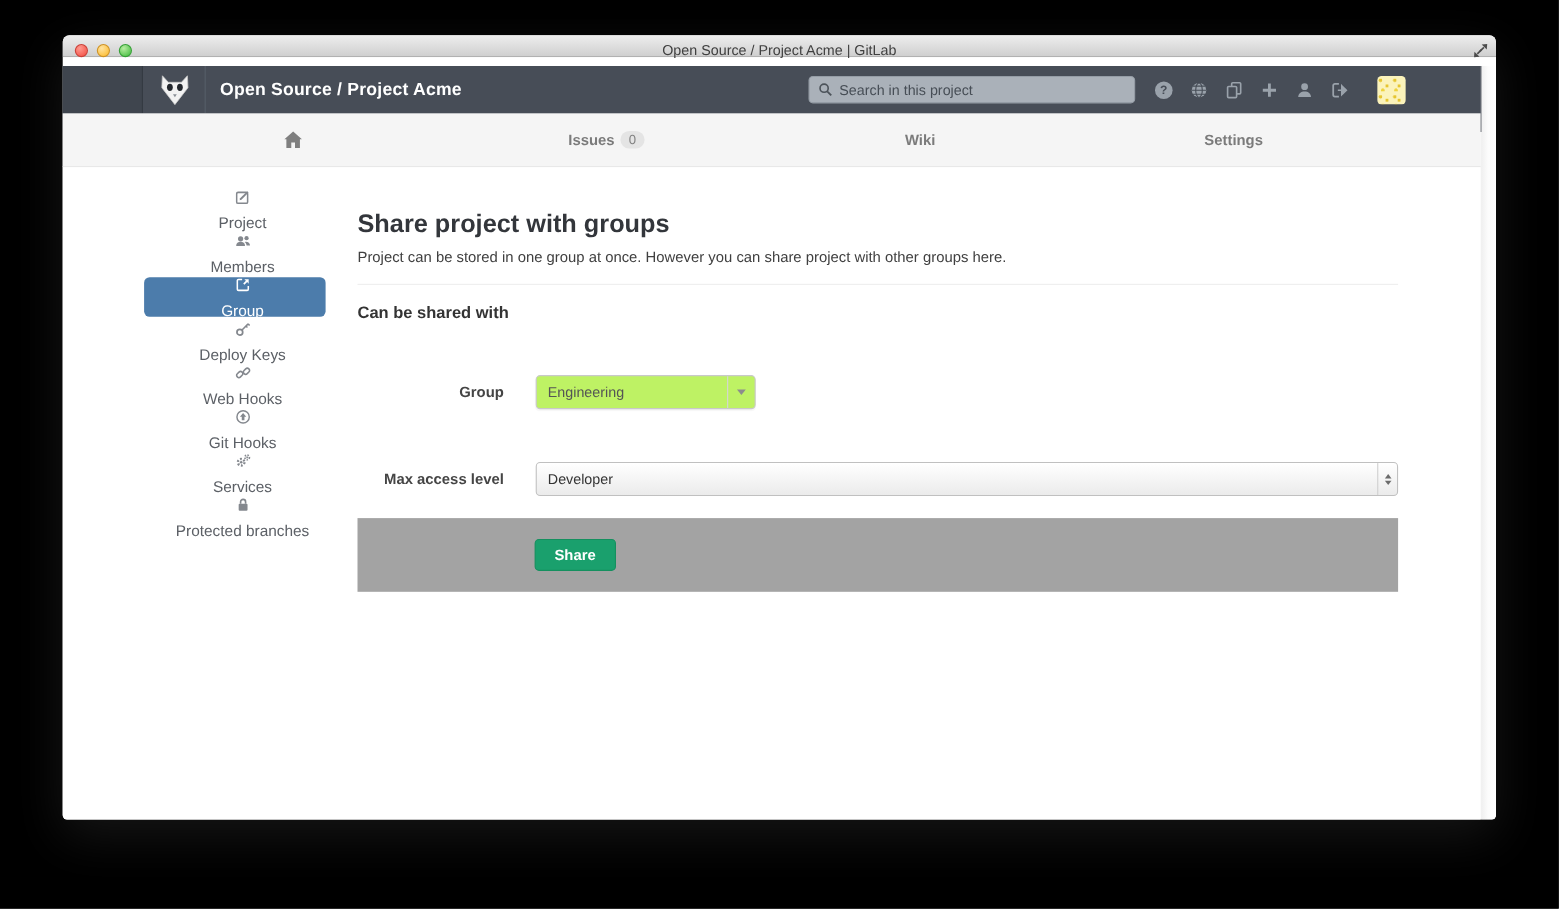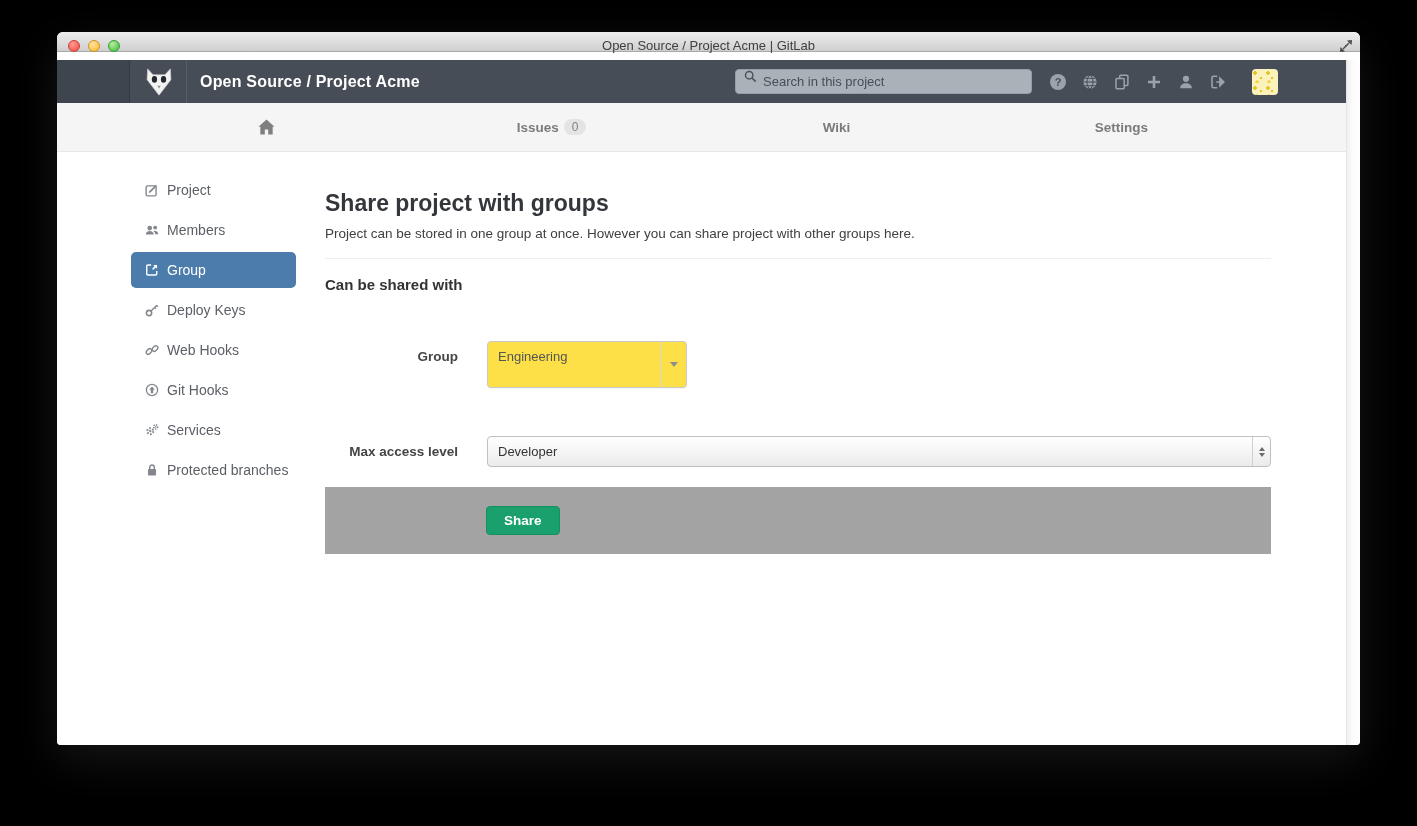--- a/index.html
+++ b/index.html
@@ -22,21 +22,21 @@
 
   
   .navbar { position:absolute; left:0; top:28px; width:100%; height:60px; background:#474d57; }
   .nav-left-seg { position:absolute; left:0; top:0; width:73px; height:43px; background:#3f454e; border-right:1px solid #343a42; }
   .logo-cell { position:absolute; left:74px; top:0; width:56px; height:43px; border-right:1px solid #565e68;
                display:flex; align-items:center; justify-content:center; }
   .proj-title { position:absolute; left:143px; top:0; height:43px; line-height:43px; color:#fff;
                 font-size:16px; font-weight:600; letter-spacing:.2px; }
   .nav-right { position:absolute; left:678px; top:0; height:43px; display:flex; align-items:center; }
   .searchbox { width:297px; height:25px; background:#aab1b9; border:1px solid #959da6; border-radius:4px;
-               display:flex; padding:0 8px; }
+               display:flex; align-items:center; padding:0 8px; }
   .searchbox input { flex:1; background:transparent; border:none; outline:none; font-size:13px;
                      color:#3c4249; font-family:inherit; }
   .searchbox input::placeholder { color:#474e56; opacity:1; }
   .nav-icons { display:flex; align-items:center; gap:16px; margin-left:18px; color:#9aa2ab; }
   .nav-ico { width:16px; height:16px; display:block; cursor:pointer; }
   .help-circle { width:16px; height:16px; border-radius:50%; background:#9aa2ab; color:#474d57;
                  font-size:11px; font-weight:bold; text-align:center; line-height:16px; cursor:pointer; }
   .avatar { width:26px; height:26px; margin-left:10px; border-radius:4px; background:#fbf3bb; cursor:pointer;
             background-image:
               radial-gradient(circle at 3px 4px, #e6c52f 1.6px, transparent 1.8px),
@@ -53,38 +53,38 @@
   .count-badge { background:#e4e4e4; color:#828282; font-size:12px; font-weight:normal;
                  border-radius:9px; padding:1px 8px; }
 
   
   .content { position:absolute; left:0; top:120px; width:1289px; bottom:0; background:#fff;
              border-radius:0 0 0 4px; }
 
   
   .sidebar { position:absolute; left:74px; top:20px; width:165px; }
   .side-item { height:36px; margin-bottom:4px; border-radius:5px; display:flex; align-items:center;
-               padding-left:14px; gap:8px; color:#5c6066; font-size:14px; cursor:pointer; }
+               padding-left:14px; gap:8px; color:#5c6066; font-size:14px; cursor:pointer;flex-direction:column; }
   .side-item .s-ico { width:14px; height:14px; color:#84888e; flex:none; }
   .side-item.active { background:#4c7cab; color:#fff; }
   .side-item.active .s-ico { color:#fff; }
 
   
   .main { position:absolute; left:268px; top:38px; width:946px; }
   .main h1 { font-size:23px; font-weight:600; color:#33363b; margin:0 0 9px; }
   .page-desc { font-size:13.5px; color:#404040; margin:0 0 17px; }
   .main hr { border:none; border-top:1px solid #eeeeee; margin:0 0 17px; }
   .main h3 { font-size:15px; font-weight:bold; color:#333; margin:0 0 19px; }
 
   .form-row { display:flex; margin-bottom:15px;margin-top:48px; }
   .form-label { width:133px; text-align:right; font-size:13.5px; font-weight:bold; color:#454545;
                 line-height:31px; flex:none; }
   .form-ctl { margin-left:29px; }
 
-  .select2 { width:200px; height:47px; background:#fde047; border:1px solid #c9c9c9; border-radius:4px;
+  .select2 { width:200px; height:31px; background:#bef264; border:1px solid #c9c9c9; border-radius:4px;
              display:flex; align-items:stretch; cursor:pointer; box-shadow:0 1px 1px rgba(0,0,0,.04);gap:27px; }
   .select2 .s2-text { flex:1; font-size:13px; color:#555; line-height:29px; padding-left:10px; }
   .select2 .s2-arrow { width:25px; border-left:1px solid #d5d5d5; display:flex; align-items:center;
                        justify-content:center; }
   .tri-down { width:0; height:0; border-left:4px solid transparent; border-right:4px solid transparent;
               border-top:5px solid #8d8d8d; }
 
   .native-select { width:784px; height:31px; border:1px solid #c0c0c0; border-radius:4px;
                    background:linear-gradient(#ffffff,#ebebeb); display:flex; align-items:stretch;
                    cursor:pointer; box-shadow:inset 0 1px 0 #fff; }

